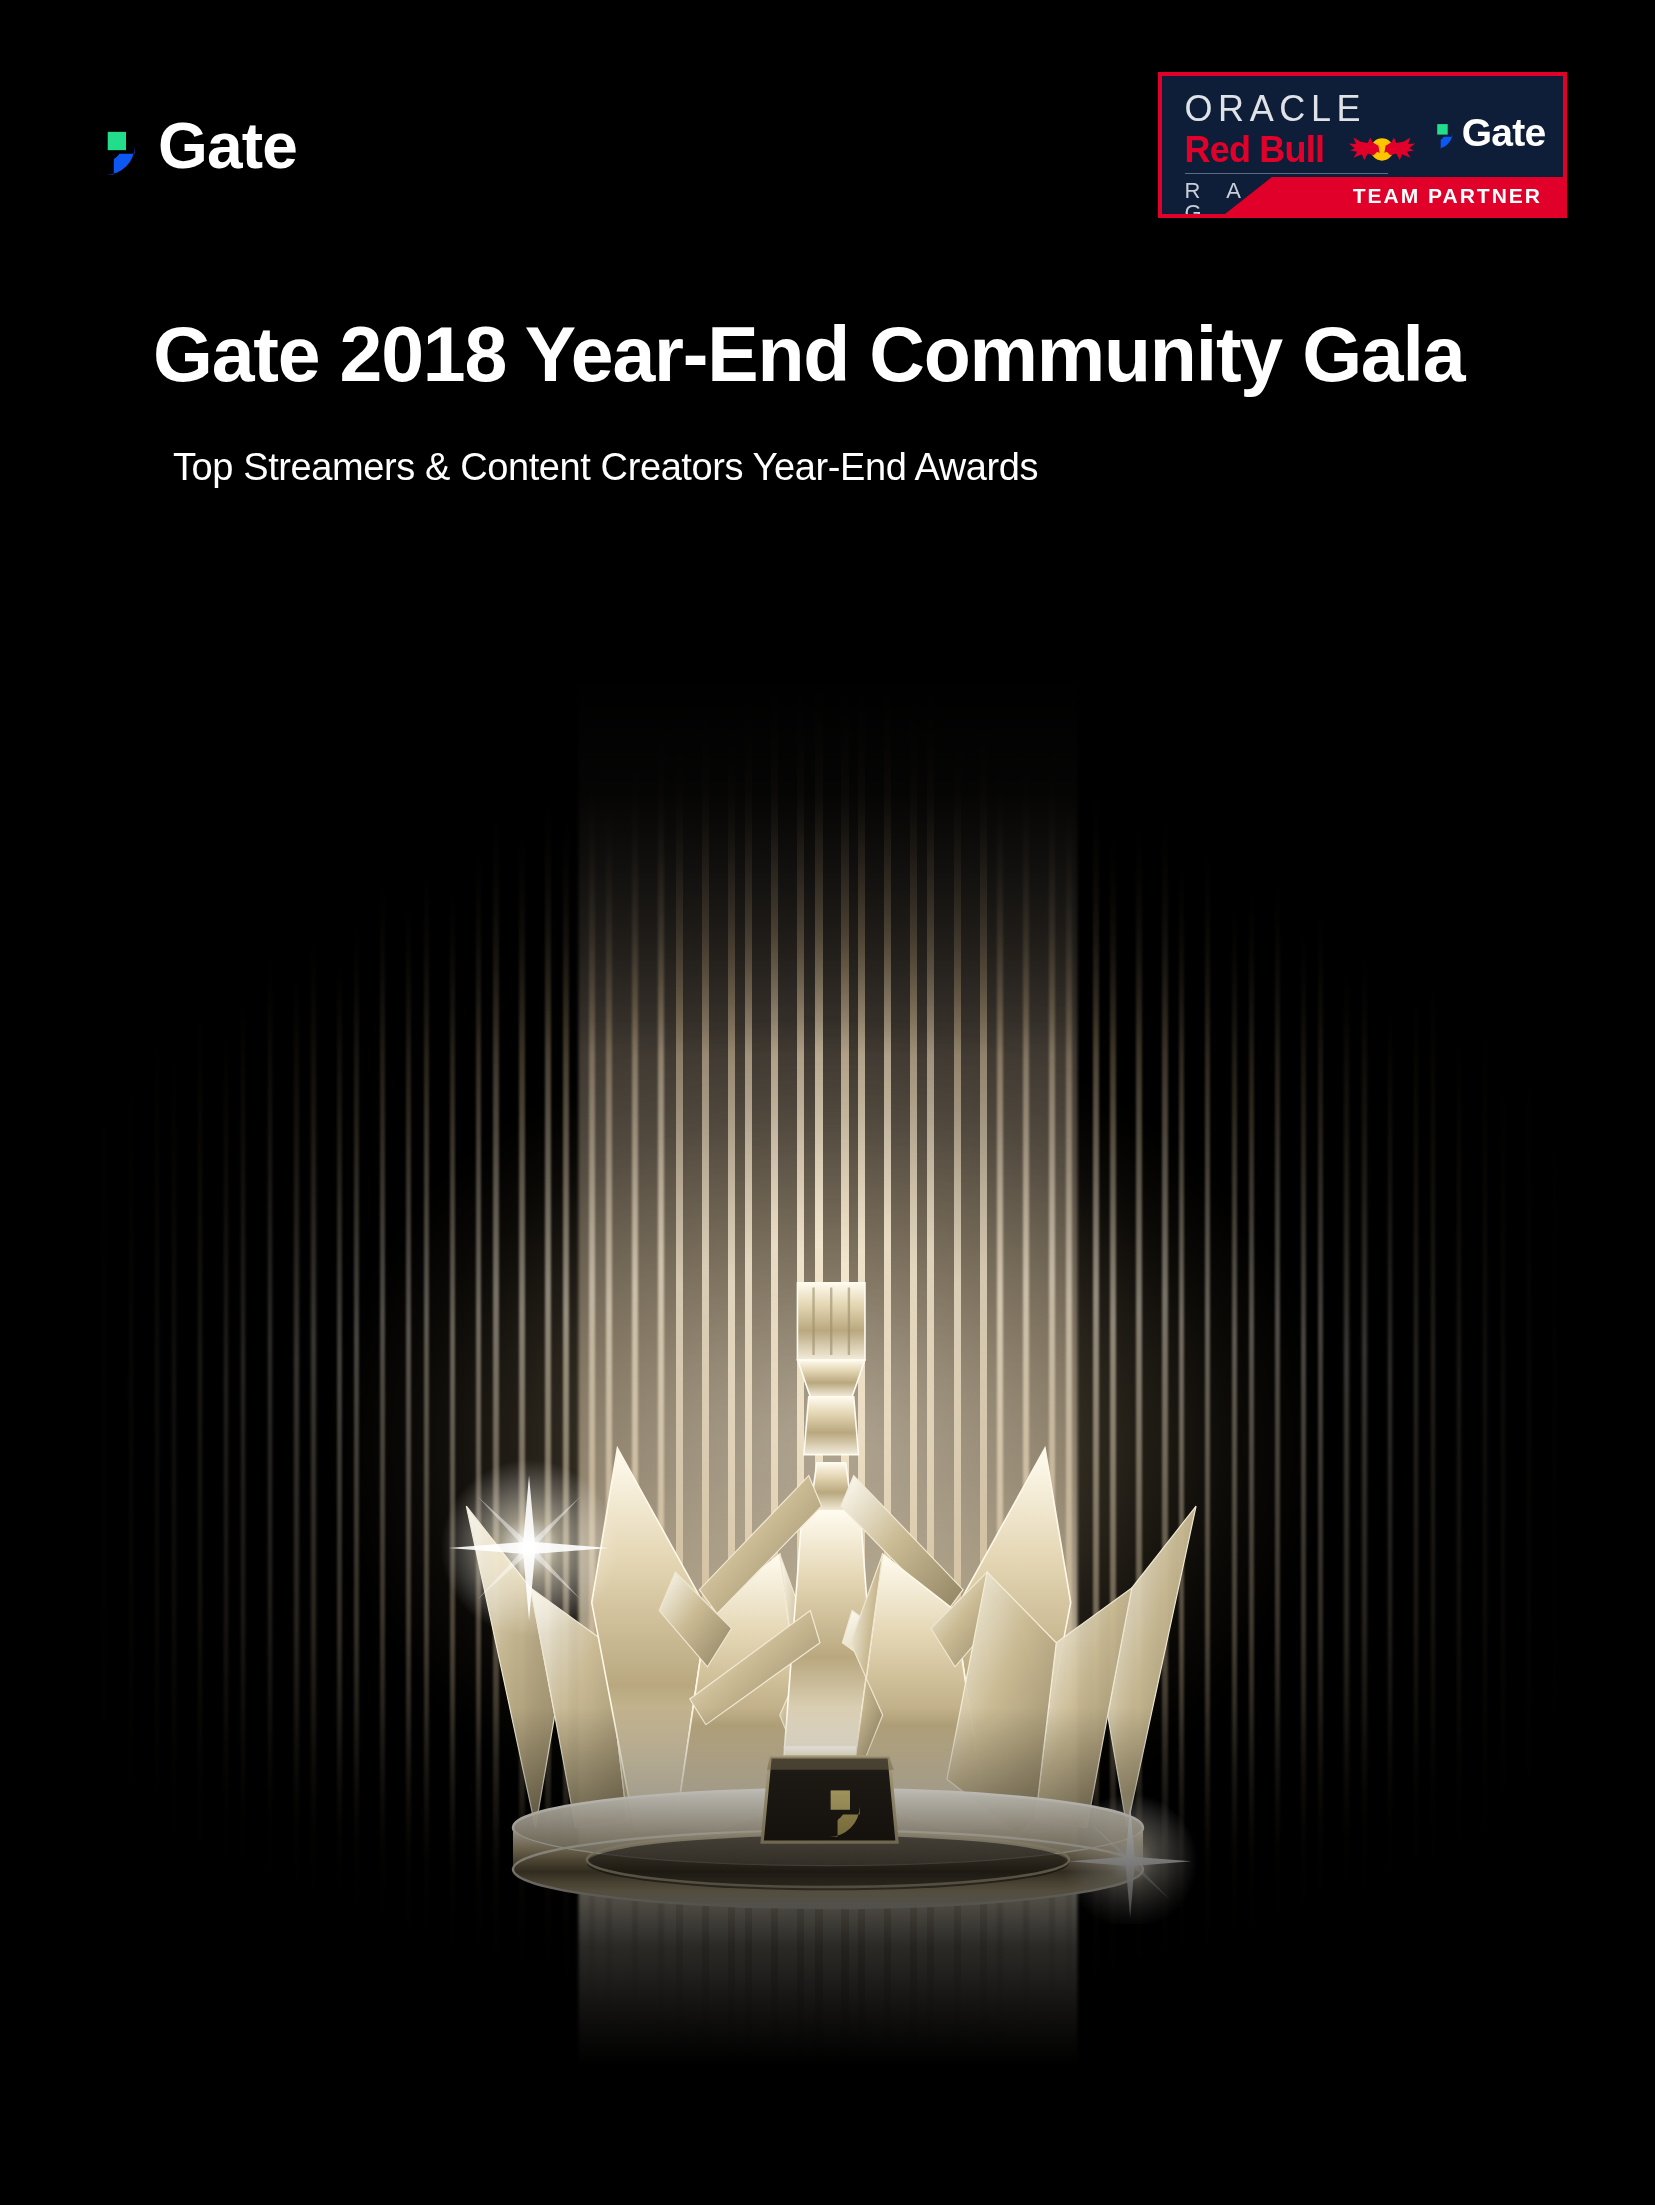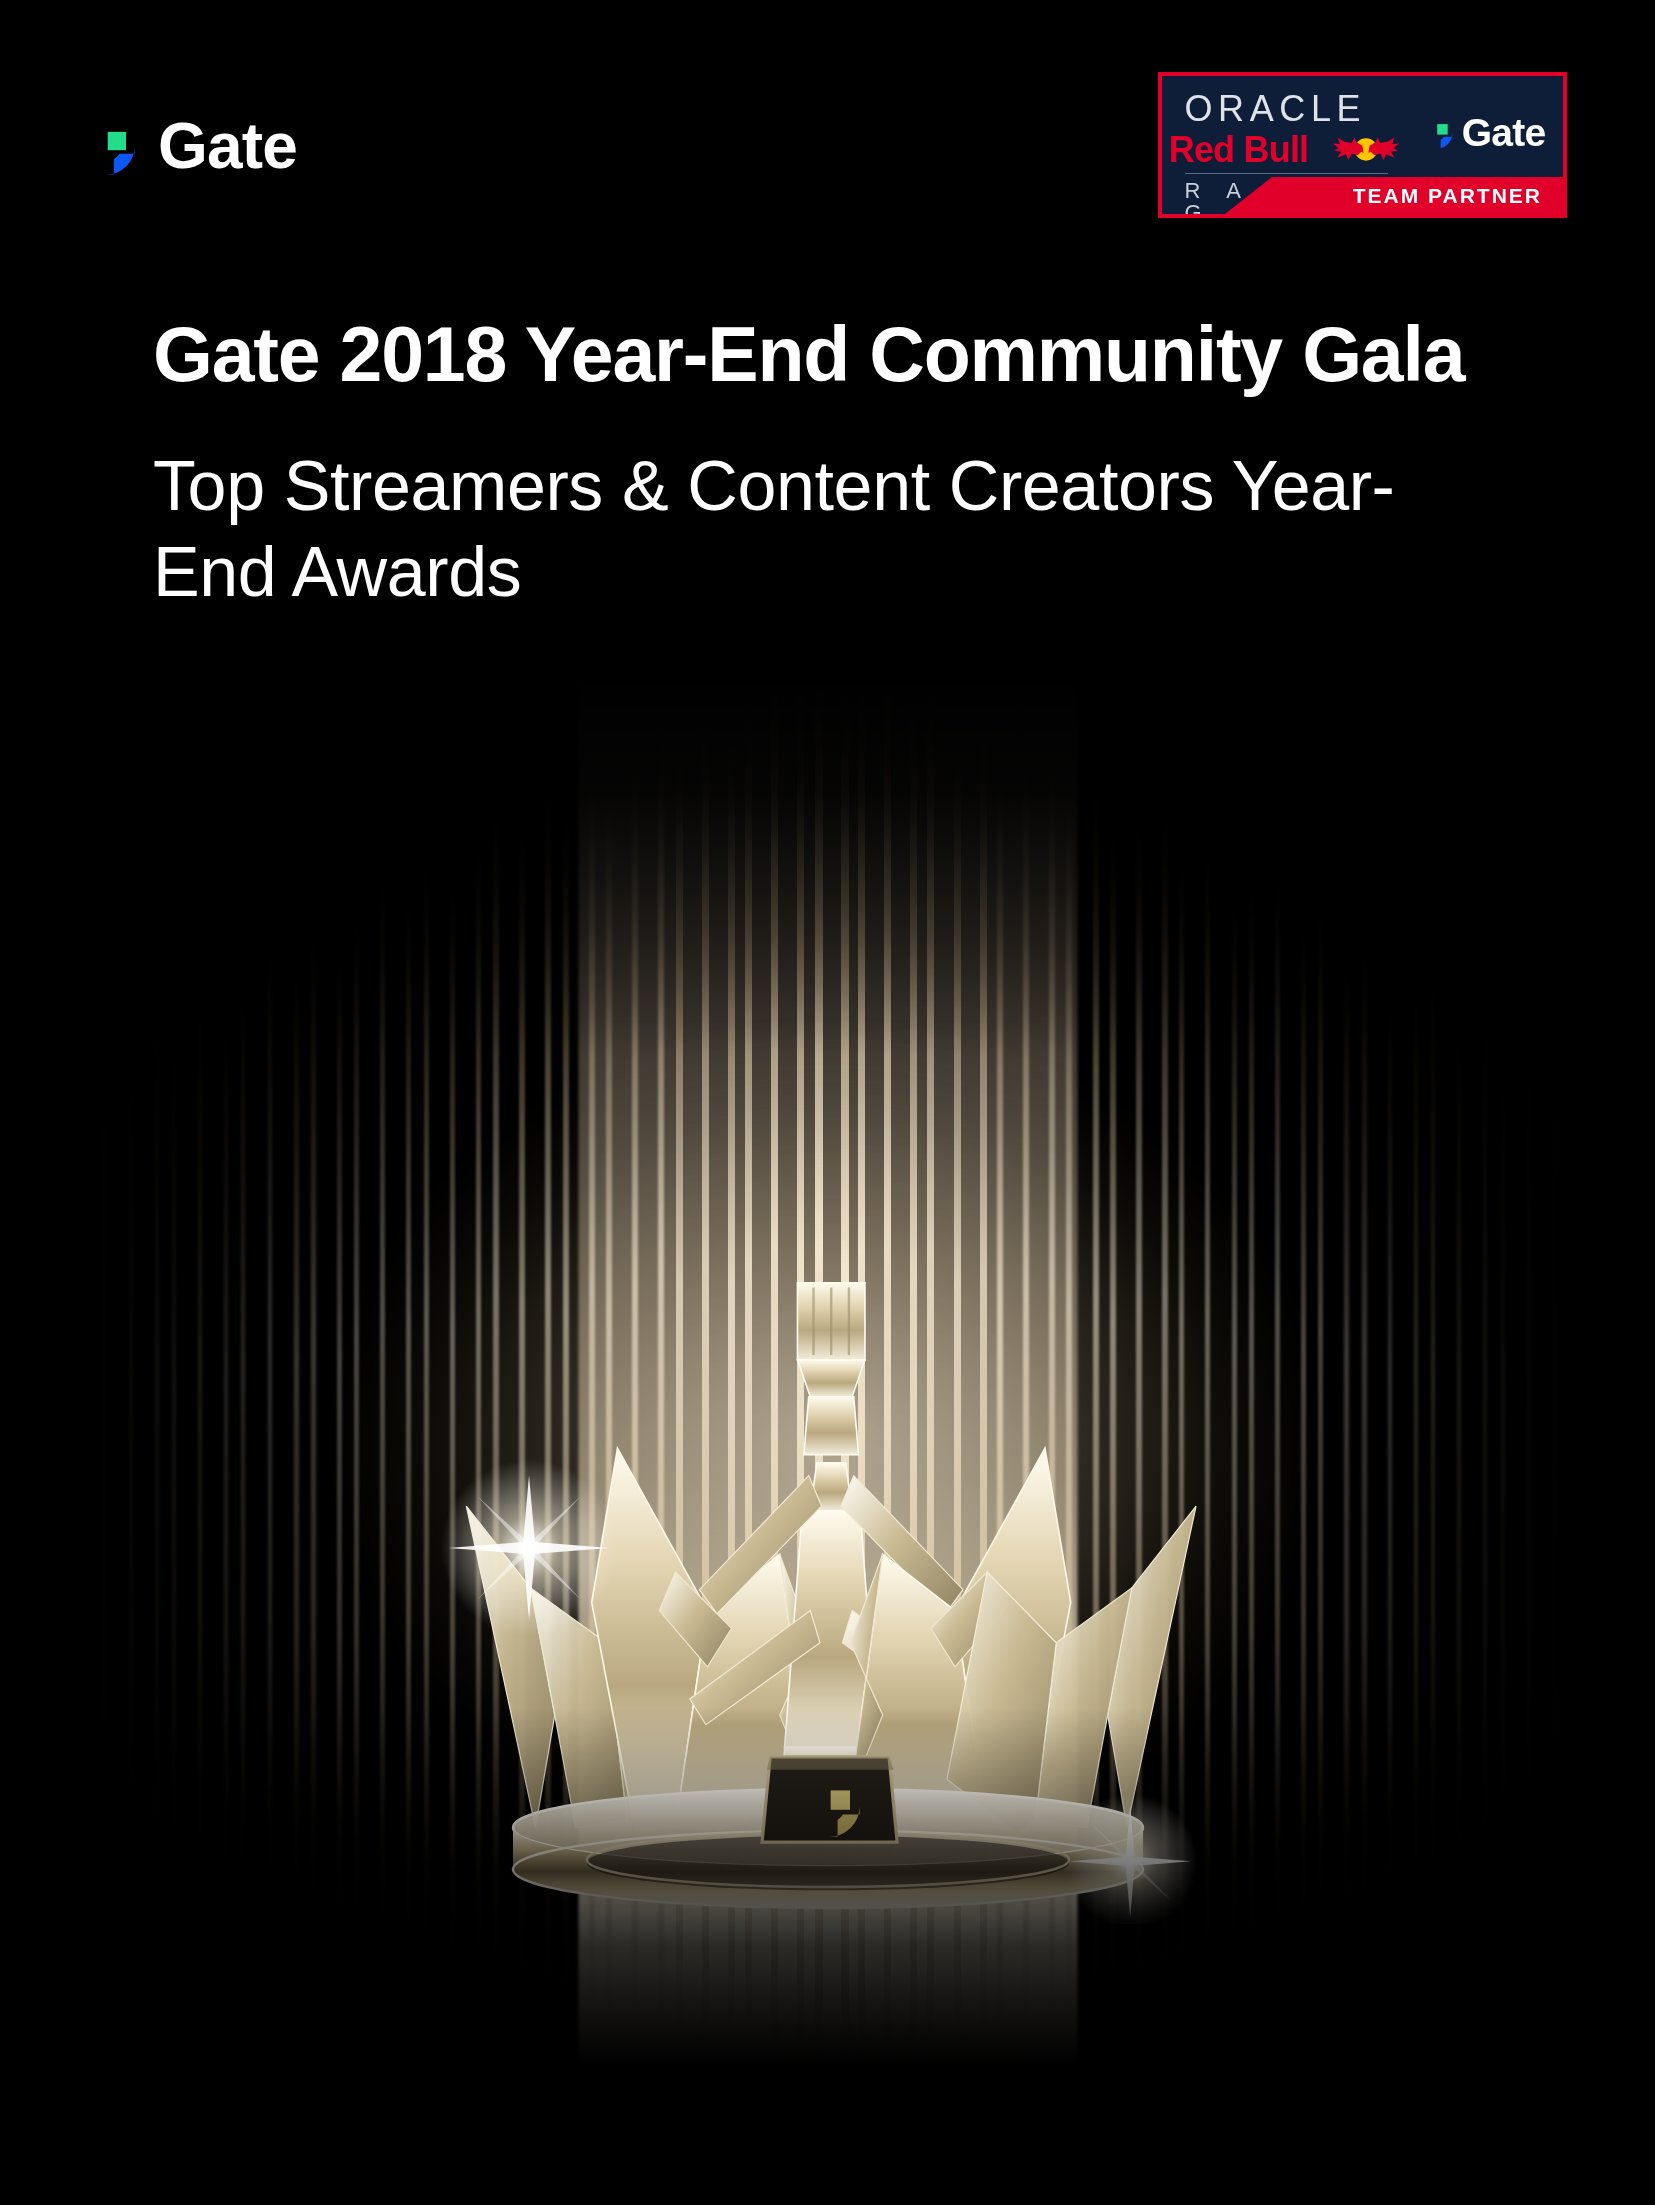--- a/index.html
+++ b/index.html
@@ -37,21 +37,21 @@
     background:#0E1E38;overflow:hidden;
   }
   .rb-left{
     position:absolute;left:22.5px;top:14.5px;width:203px;
   }
   .rb-oracle{
     font-size:36px;font-weight:400;letter-spacing:5.6px;
     color:#dfe3e8;line-height:1;
     font-family:"Liberation Sans",sans-serif;
   }
-  .rb-rbline{display:flex;align-items:center;gap:21px;margin-top:5.6px;justify-content:center;}
+  .rb-rbline{display:flex;align-items:center;gap:21px;margin-top:5.6px;}
   .rb-redbull{
     font-size:36px;font-weight:700;color:#E1002A;
     line-height:1;letter-spacing:-0.8px;white-space:nowrap;
   }
   .rb-bull{width:74px;height:32px;flex:none;}
   .rb-rule{
     height:1.6px;background:#5b6a85;margin-top:4.8px;width:100%;
   }
   .rb-racing{
     font-size:22px;letter-spacing:10.5px;color:#c8cfd9;
@@ -80,22 +80,22 @@
     width:1465px;height:1970px;
     background:#0a0a0a;border-radius:19.3px;overflow:hidden;
   }
   .card-text{position:relative;z-index:5;padding:74px 58px 0 58px;}
   .title{
     font-size:77px;font-weight:700;line-height:1.16;
     letter-spacing:-1.2px;color:#fff;max-width:1383px;
   }
   .subtitle{
     margin-top:45px;
-    font-size:70px;font-weight:400;line-height:1.22;
-    letter-spacing:-0.4px;color:#fff;max-width:1367px;
+    font-size:38px;font-weight:400;line-height:1.22;
+    letter-spacing:-0.4px;color:#fff;max-width:1367px;margin-left:20px;
   }
 
   
   .hero{
     position:absolute;left:0;top:0;width:1465px;height:1970px;
     z-index:1;background:#000;overflow:hidden;
   }
   
   .hero-panel{
     position:absolute;left:50%;top:450px;transform:translateX(-50%);

